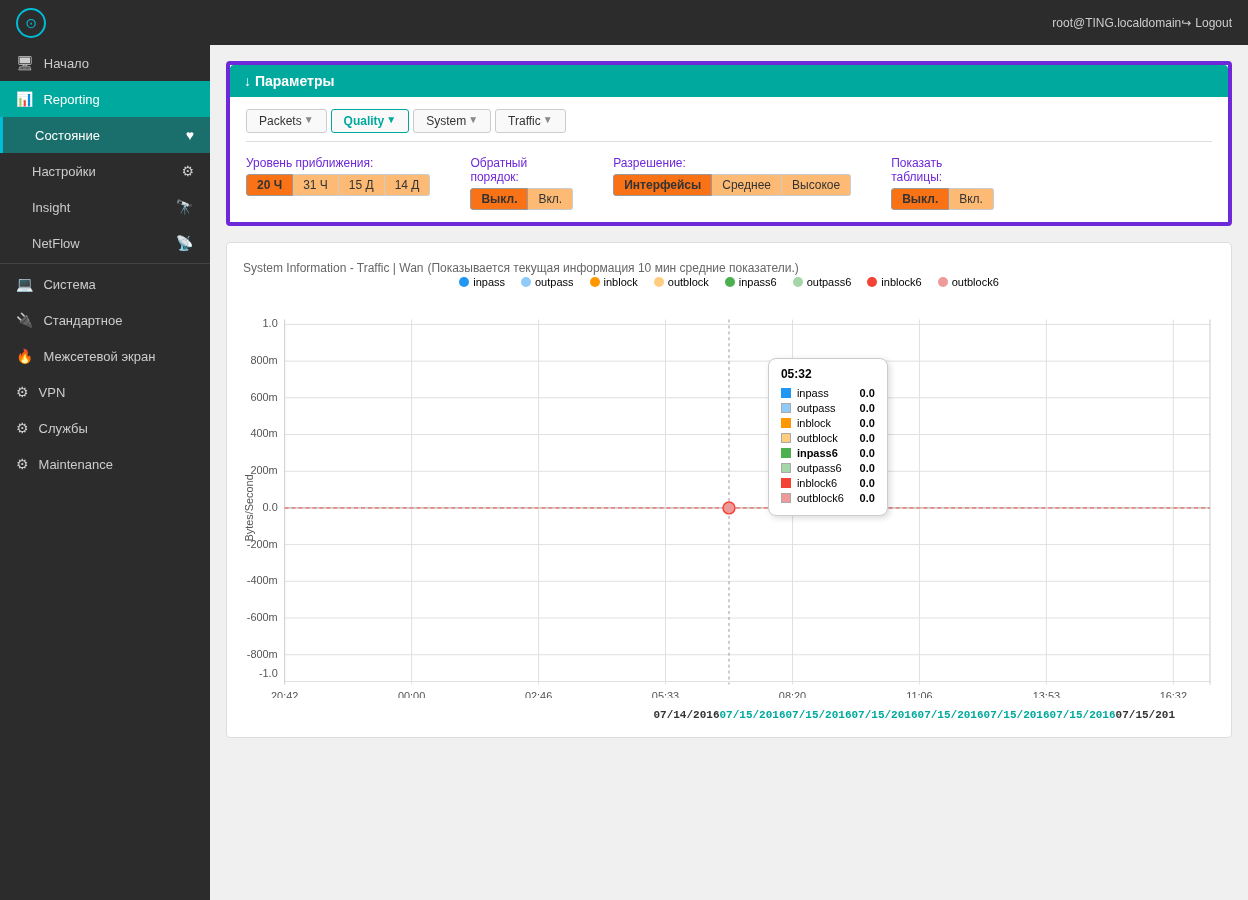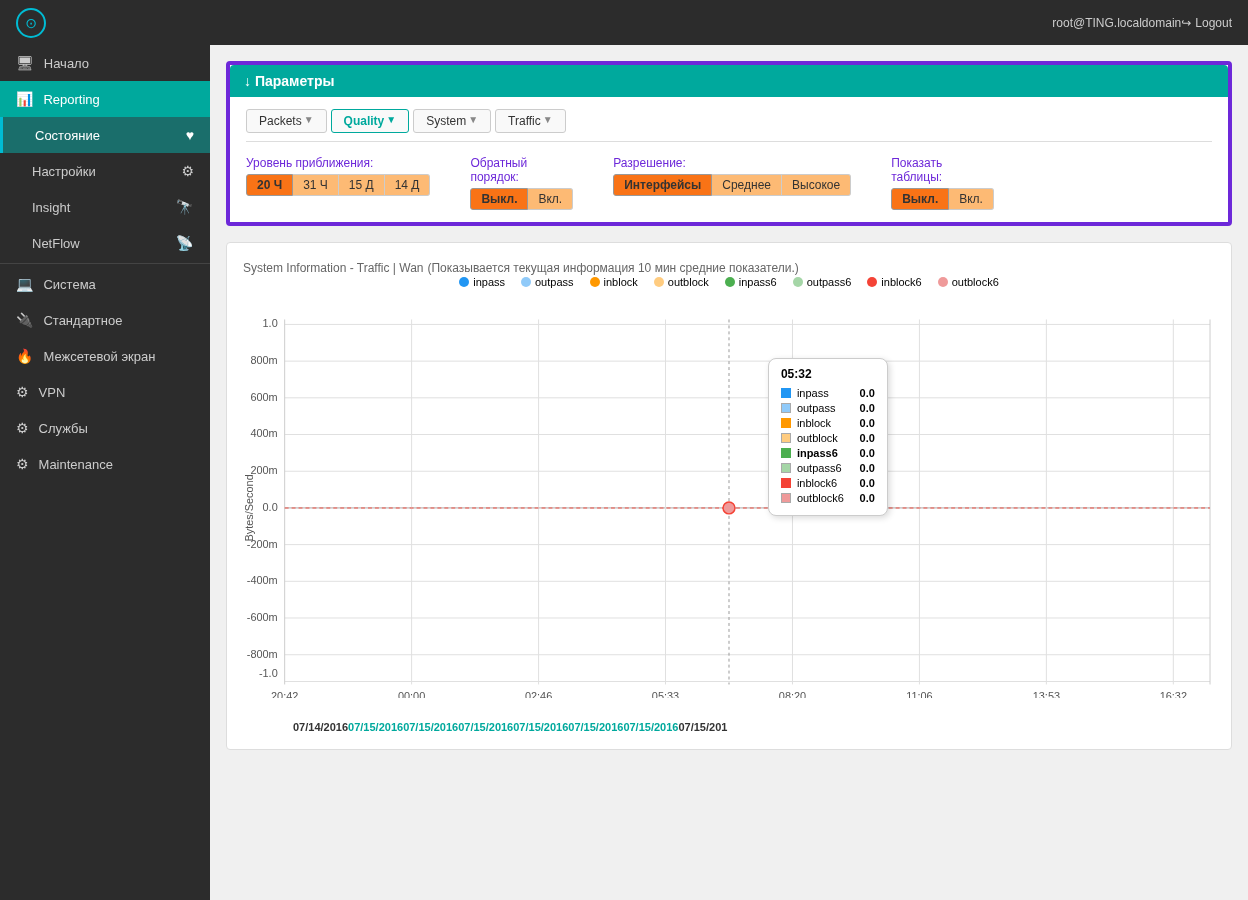--- a/index.html
+++ b/index.html
@@ -168,25 +168,26 @@
     }
     .tooltip-time { font-weight: bold; font-size: 12px; margin-bottom: 6px; }
     .tooltip-row { display: flex; align-items: center; gap: 6px; margin-bottom: 3px; }
     .tooltip-color { width: 10px; height: 10px; display: inline-block; flex-shrink: 0; }
     .tooltip-label { flex: 1; }
     .tooltip-val { font-weight: bold; }
 
     
     .date-bar {
       display: flex;
-      justify-content: flex-start;
+      justify-content: flex-end;
       font-size: 11px;
       color: #555;
-      margin-top: 20px;
+      margin-top: 8px;
       padding: 0 40px 0 50px;
+      font-family: Liberation Mono, monospace;
     }
     .date-bar .date-item { color: #00a99d; font-weight: bold; font-size: 11px; }
     .date-bar .date-item:first-child { color: #333; }
     .date-bar .date-item:last-child { color: #333; }
   </style>
 </head>
 <body>
 
 <div class="header">
   <div class="header-logo">

